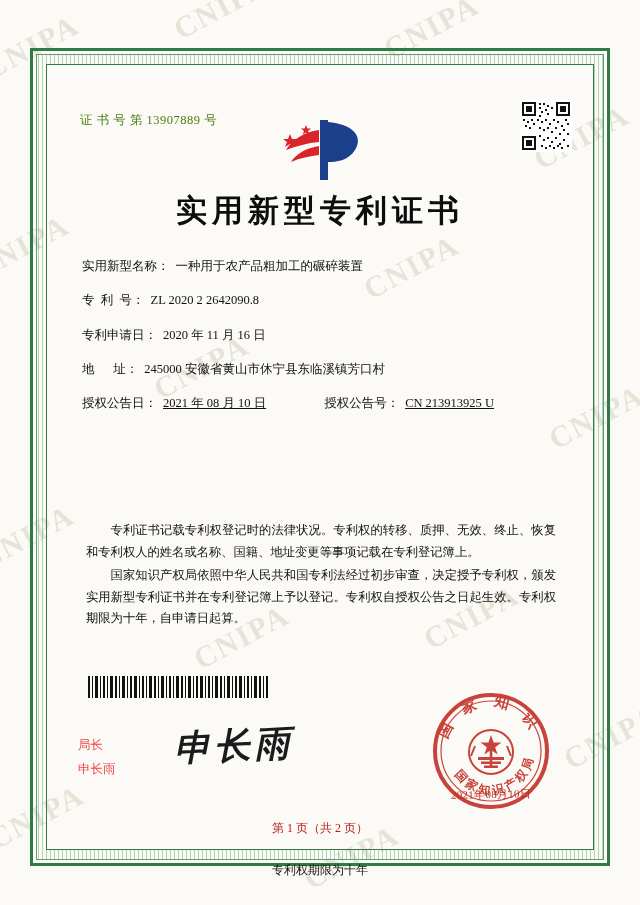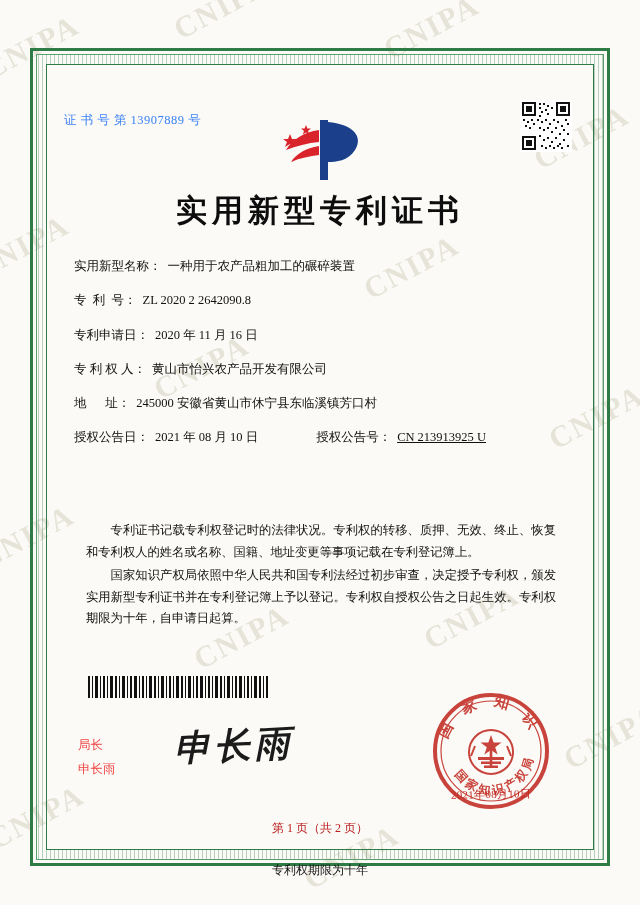--- a/index.html
+++ b/index.html
@@ -97,24 +97,24 @@
     left: 46px;
     top: 64px;
     width: 548px;
     height: 786px;
     z-index: 3;
   }
 
   
   .cert-no {
     position: absolute;
-    left: 18px;
+    left: 34px;
     top: 48px;
     font-size: 12.5px;
-    color: #3b82f6;
+    color: #4d7c0f;
     letter-spacing: .5px;
     text-align: right;
   }
   .qr {
     position: absolute;
     right: 22px;
     top: 36px;
     width: 52px;
     height: 52px;
     background-color: #fff;
@@ -140,21 +140,21 @@
     font-size: 31px;
     font-weight: bold;
     letter-spacing: 5px;
     color: #0d0d0d;
     font-family: Liberation Sans, sans-serif;
   }
 
   
   .fields {
     position: absolute;
-    left: 28px;
+    left: 36px;
     top: 194px;
     width: 470px;
     font-size: 12.5px;
     color: #111;
   }
   .row {
     display: flex;
     align-items: baseline;
     margin-bottom: 18px;
     line-height: 1.3;
@@ -162,20 +162,21 @@
   .row .lbl {
     flex: 0 0 auto;
     white-space: pre;
   }
   .row .val {
     flex: 1 1 auto;
     padding-left: 6px;
   }
   .row.two .val {
     flex: 0 0 auto;
+    text-decoration: underline;
   }
   .row .lbl2 {
     flex: 0 0 auto;
     padding-left: 58px;
     white-space: pre;
   }
   .row .val2 {
     flex: 0 0 auto;
     padding-left: 6px;
     text-decoration: underline;
@@ -386,24 +387,20 @@
       </div>
       <div class="row">
         <span class="lbl">专  利  号：</span>
         <span class="val">ZL 2020 2 2642090.8</span>
       </div>
       <div class="row">
         <span class="lbl">专利申请日：</span>
         <span class="val">2020 年 11 月 16 日</span>
       </div>
       <div class="row">
-        <span class="lbl">专 利 权 人：</span>
-        <span class="val">黄山市怡兴农产品开发有限公司</span>
-      </div>
-      <div class="row">
         <span class="lbl">地      址：</span>
         <span class="val">245000 安徽省黄山市休宁县东临溪镇芳口村</span>
       </div>
       <div class="row two">
         <span class="lbl">授权公告日：</span>
         <span class="val">2021 年 08 月 10 日</span>
         <span class="lbl2">授权公告号：</span>
         <span class="val2">CN 213913925 U</span>
       </div>
     </div>

